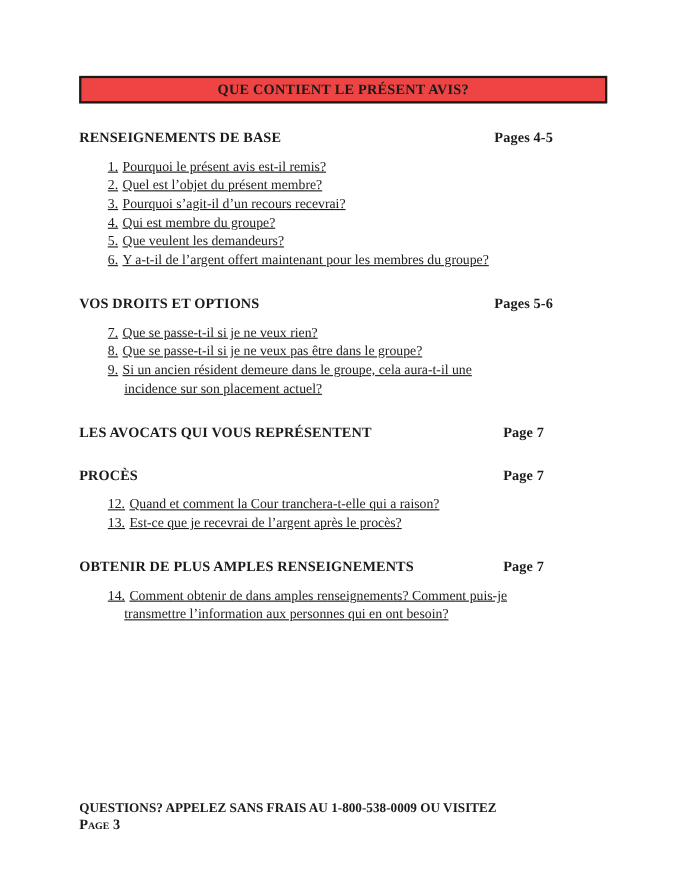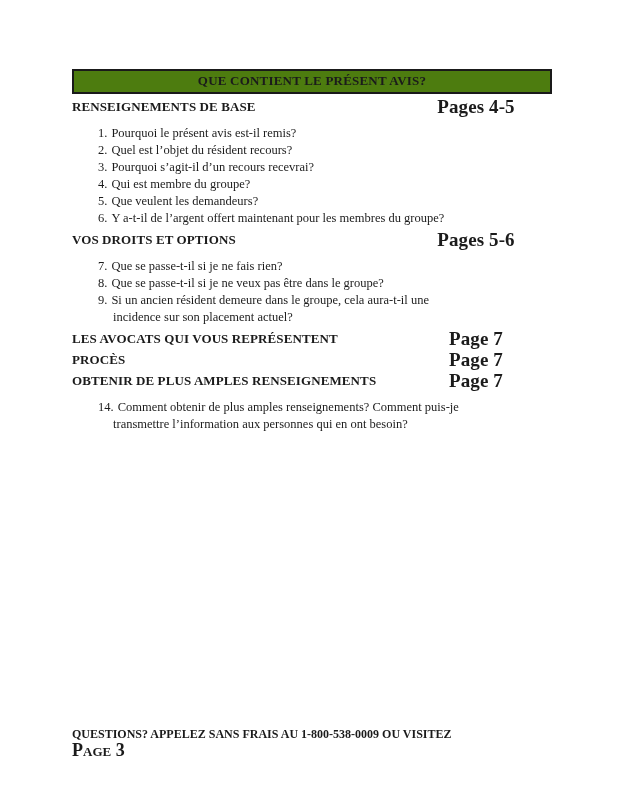--- a/index.html
+++ b/index.html
@@ -8,107 +8,112 @@
     width:624px;height:808px;
     background:#ffffff;
     font-family:"Liberation Serif","DejaVu Serif",serif;
     color:#1b1b1b;
     overflow:hidden;
   }
   .content{position:absolute;left:72px;top:69px;width:480px;}
   .title-box{
     box-sizing:border-box;
     width:100%;height:25px;
-    background:#4d7c0f;
+    background:#ef4444;
     border:2px solid #1a1a1a;
     text-align:center;
     font-weight:bold;
     font-size:13px;
     line-height:20px;
     letter-spacing:.2px;
   }
   .section-heading{
     position:relative;
-    margin-top:4px;
+    margin-top:22px;
     font-weight:bold;
     font-size:13px;
     line-height:17px;
     letter-spacing:.1px;
   }
   .page-ref{
     position:absolute;left:360px;top:0;width:88px;
     text-align:center;
-    font-weight:bold;font-size:19px;line-height:17px;
+    font-weight:bold;font-size:13px;line-height:17px;
   }
   .toc-list{margin-top:10px;}
   .toc-item{
     font-size:12.5px;
     line-height:17px;
     padding-left:41px;
     text-indent:-15px;
     white-space:pre-line;
+    text-decoration:underline;
   }
   .num{margin-right:4px;}
   .footer{
     position:absolute;left:72px;top:726px;width:480px;
     text-align:left;
     font-weight:bold;
     font-size:12px;
     line-height:16px;
   }
-  .footer .pg{font-variant:small-caps;font-size:18px;}
+  .footer .pg{font-variant:small-caps;font-size:13px;}
 </style>
 </head>
 <body>
 
 <div class="page">
   <div class="content">
 
     <div class="title-box">QUE CONTIENT LE PRÉSENT AVIS?</div>
 
     <div class="section-heading">
       <span>RENSEIGNEMENTS DE BASE</span>
       <span class="page-ref">Pages 4-5</span>
     </div>
     <div class="toc-list">
       <div class="toc-item"><span class="num">1.</span><span>Pourquoi le présent avis est-il remis?</span></div>
-      <div class="toc-item"><span class="num">2.</span><span>Quel est l’objet du résident recours?</span></div>
+      <div class="toc-item"><span class="num">2.</span><span>Quel est l’objet du présent membre?</span></div>
       <div class="toc-item"><span class="num">3.</span><span>Pourquoi s’agit-il d’un recours recevrai?</span></div>
       <div class="toc-item"><span class="num">4.</span><span>Qui est membre du groupe?</span></div>
       <div class="toc-item"><span class="num">5.</span><span>Que veulent les demandeurs?</span></div>
       <div class="toc-item"><span class="num">6.</span><span>Y a-t-il de l’argent offert maintenant pour les membres du groupe?</span></div>
     </div>
 
     <div class="section-heading">
       <span>VOS DROITS ET OPTIONS</span>
       <span class="page-ref">Pages 5-6</span>
     </div>
     <div class="toc-list">
-      <div class="toc-item"><span class="num">7.</span><span>Que se passe-t-il si je ne fais rien?</span></div>
+      <div class="toc-item"><span class="num">7.</span><span>Que se passe-t-il si je ne veux rien?</span></div>
       <div class="toc-item"><span class="num">8.</span><span>Que se passe-t-il si je ne veux pas être dans le groupe?</span></div>
       <div class="toc-item"><span class="num">9.</span><span>Si un ancien résident demeure dans le groupe, cela aura-t-il une
 incidence sur son placement actuel?</span></div>
     </div>
 
     <div class="section-heading">
       <span>LES AVOCATS QUI VOUS REPRÉSENTENT</span>
       <span class="page-ref">Page 7</span>
     </div>
 
     <div class="section-heading">
       <span>PROCÈS</span>
       <span class="page-ref">Page 7</span>
     </div>
+    <div class="toc-list">
+      <div class="toc-item"><span class="num">12.</span><span>Quand et comment la Cour tranchera-t-elle qui a raison?</span></div>
+      <div class="toc-item"><span class="num">13.</span><span>Est-ce que je recevrai de l’argent après le procès?</span></div>
+    </div>
 
     <div class="section-heading">
       <span>OBTENIR DE PLUS AMPLES RENSEIGNEMENTS</span>
       <span class="page-ref">Page 7</span>
     </div>
     <div class="toc-list">
-      <div class="toc-item"><span class="num">14.</span><span>Comment obtenir de plus amples renseignements? Comment puis-je
+      <div class="toc-item"><span class="num">14.</span><span>Comment obtenir de dans amples renseignements? Comment puis-je
 transmettre l’information aux personnes qui en ont besoin?</span></div>
     </div>
 
   </div>
 
   <div class="footer">
     <div>QUESTIONS? APPELEZ SANS FRAIS AU 1-800-538-0009 OU VISITEZ</div>
     <div class="pg">Page 3</div>
   </div>
 </div>

